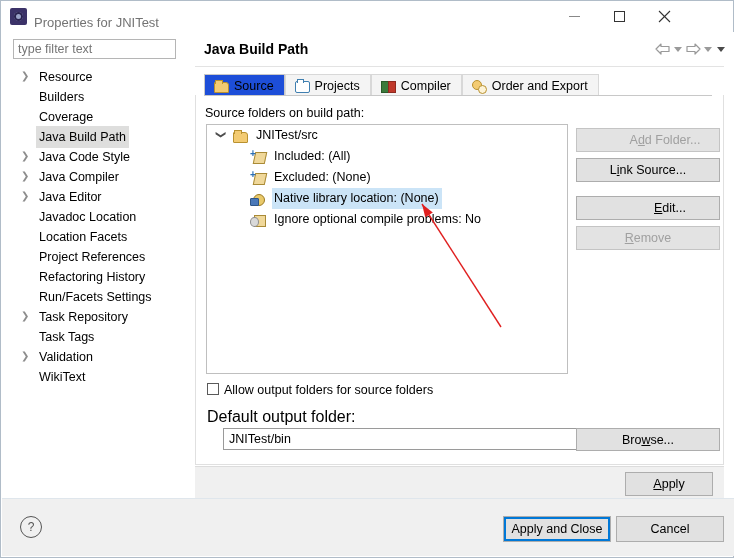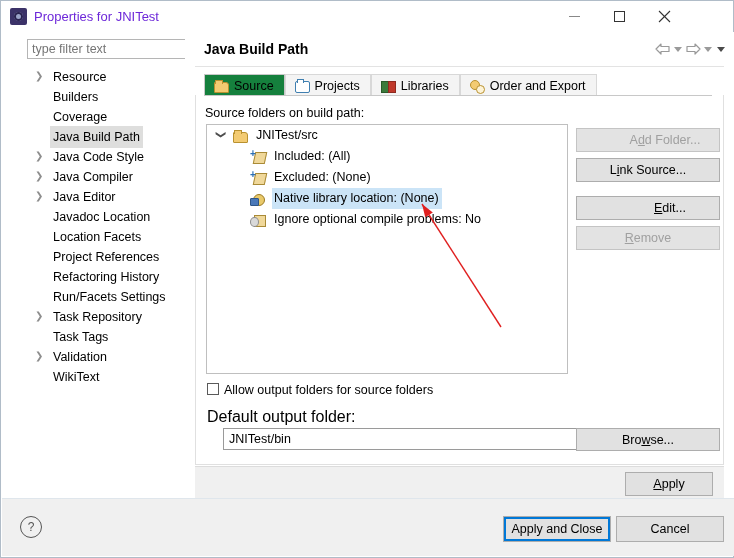--- a/index.html
+++ b/index.html
@@ -45,23 +45,23 @@
     content: "";
     position: absolute;
     left: 4px; top: 4px;
     width: 9px; height: 9px;
     border-radius: 50%;
     background: #9aa3c8;
     box-shadow: inset 0 0 0 2px #2a2350;
   }
   #title-text {
     position: absolute;
-    left: 33px; top: 8px;
+    left: 33px; top: 14px;
     font-size: 13px;
-    color: #6d28d9;
+    color: #737373;
     white-space: nowrap;
   }
   .winbtn {
     position: absolute;
     top: 0;
     width: 45px; height: 31px;
     display: flex; align-items: center; justify-content: center;
     color: #333;
     font-size: 15px;
     cursor: default;
@@ -69,21 +69,21 @@
   #btn-min { right: 136px; }
   #btn-max { right: 91px; }
   #btn-close { right: 46px; }
   #btn-min .glyph { display:block; width:11px; height:1px; background:#888; }
   #btn-max .glyph { display:block; width:11px; height:11px; border:1px solid #333; box-sizing:border-box;}
   #btn-close svg { display:block; }
 
   
   #sidebar {
     position: absolute;
-    left: 17px; top: 31px;
+    left: 3px; top: 31px;
     width: 183px; height: 466px;
     background: #ffffff;
     border-right: 1px solid #dfe6ec;
     box-sizing: border-box;
   }
   #filter-input {
     position: absolute;
     left: 9px; top: 7px;
     width: 163px; height: 20px;
     border: 1px solid #b5b5b5;
@@ -185,21 +185,21 @@
     font-size: 12.5px;
     color: #000;
     background: #f4f4f4;
     border: 1px solid #d8d8d8;
     border-bottom: none;
     box-sizing: border-box;
     cursor: default;
     white-space: nowrap;
   }
   .tab.active {
-    background: #15803d;
+    background: #1d4ed8;
     border-color: #c8c8c8;
     font-weight: normal;
   }
   .tab .ticon { width: 16px; height: 15px; position: relative; flex: 0 0 16px; }
   #tabs-underline {
     position: absolute;
     left: 19px; top: 63px;
     width: 508px; height: 1px;
     background: #c8c8c8;
   }
@@ -554,21 +554,21 @@
         <div class="tab active">
           <span class="ticon ic-source"></span>
           <span>Source</span>
         </div>
         <div class="tab">
           <span class="ticon ic-projects"></span>
           <span>Projects</span>
         </div>
         <div class="tab">
           <span class="ticon ic-libraries"></span>
-          <span>Libraries</span>
+          <span>Compiler</span>
         </div>
         <div class="tab">
           <span class="ticon ic-order"></span>
           <span>Order and Export</span>
         </div>
       </div>
     <div id="tabs-underline"></div>
     <div id="main-inner-border"></div>
 
     <div id="src-label">Source folders on build path:</div>

